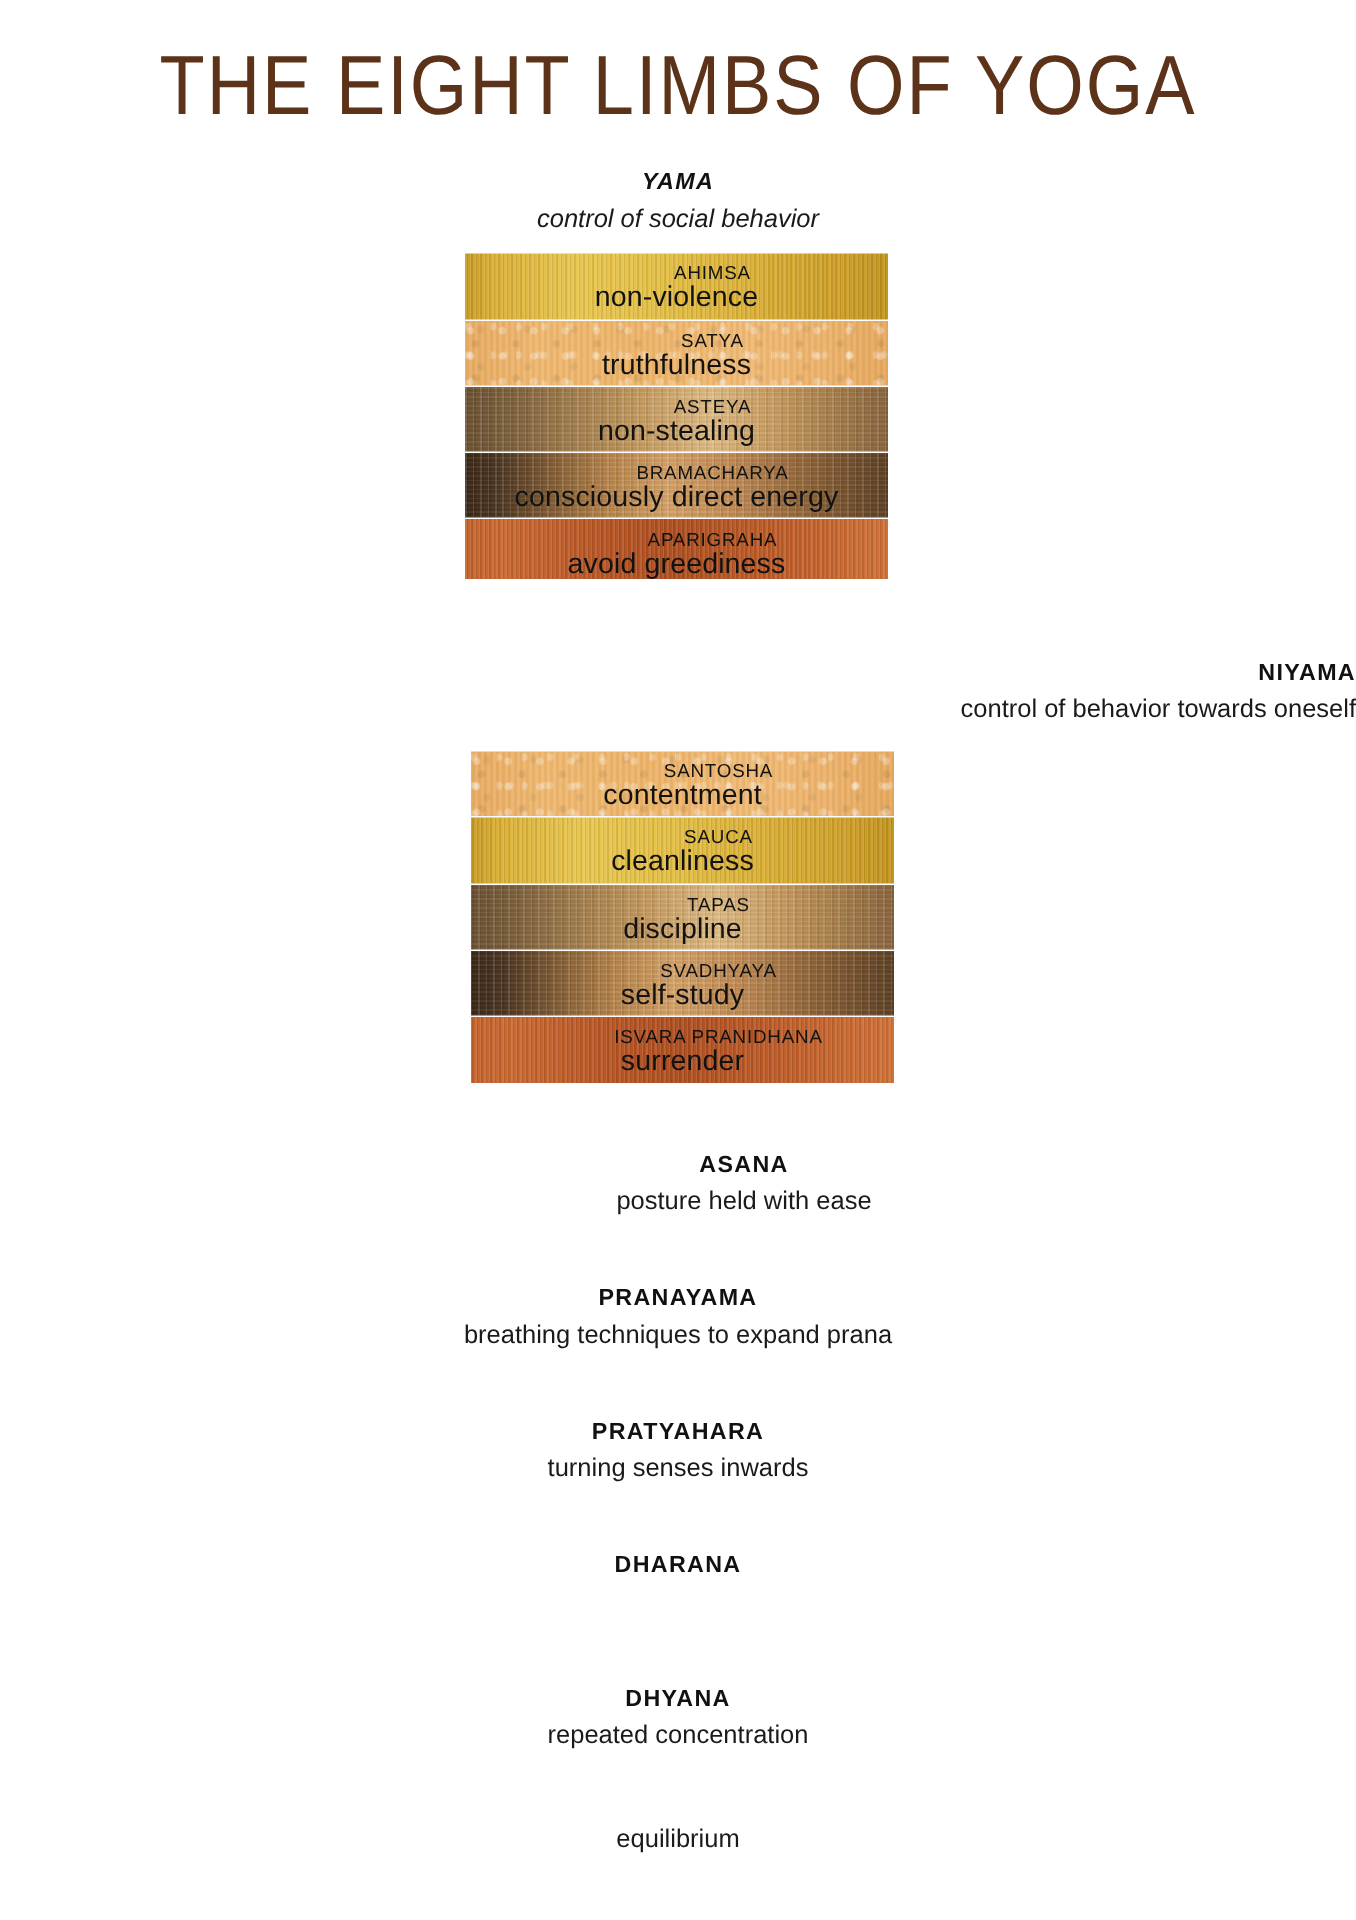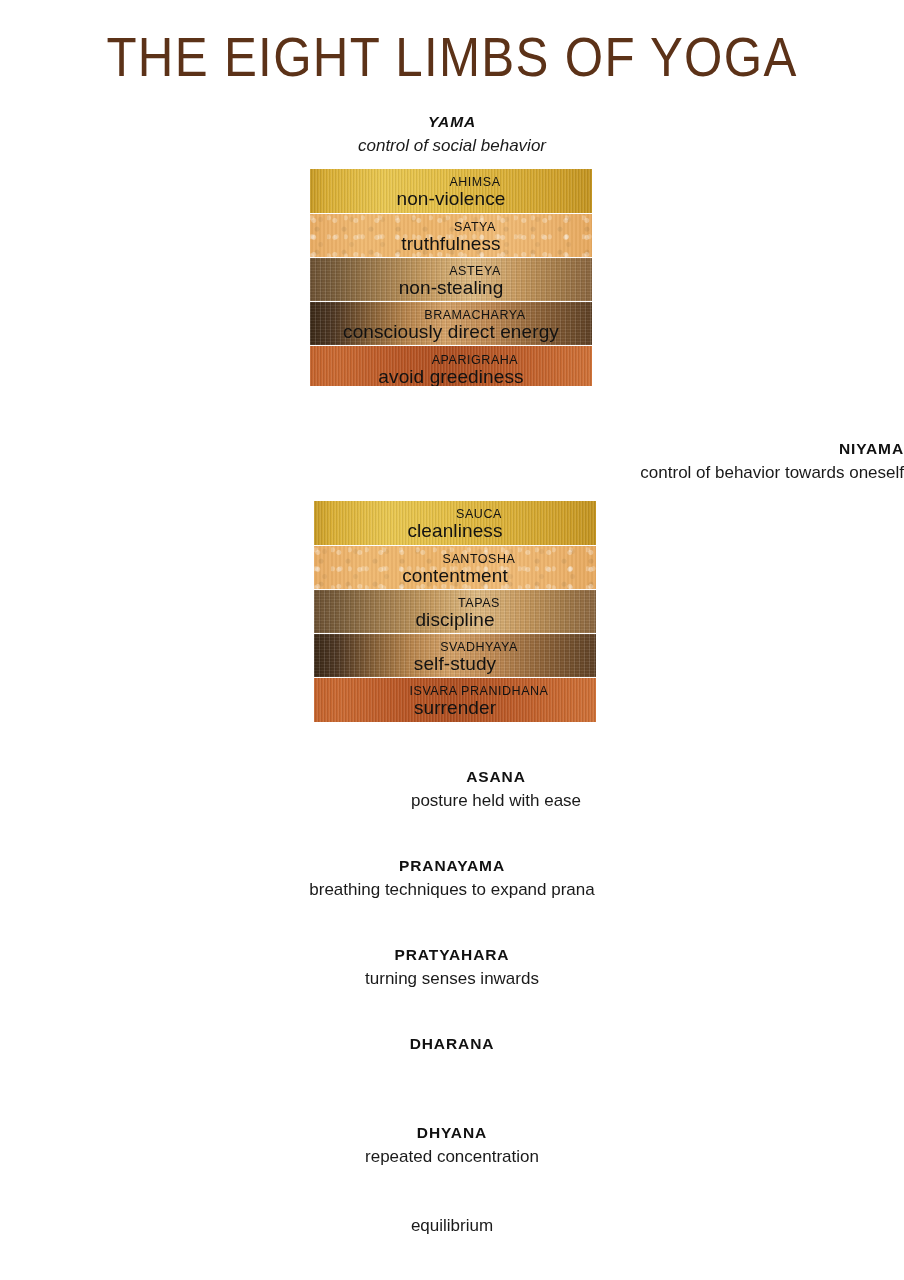--- a/index.html
+++ b/index.html
@@ -185,28 +185,28 @@
       <div class="bar-sub">avoid greediness</div>
     </div>
   </div>
 
 <div class="limb-block" style="top:439px;text-align:right;">
   <div class="limb-name">NIYAMA</div>
   <div class="limb-desc">control of behavior towards oneself</div>
 </div>
 
 <div class="bar-group" id="group-niyama" style="top:501px;left:314px;width:282px;">
+    <div class="bar texture-soft" style="height: 43px; background: linear-gradient(90deg, rgb(233, 172, 99) 0%, rgb(239, 184, 112) 18%, rgb(237, 180, 105) 42%, rgb(240, 186, 117) 66%, rgb(236, 178, 106) 86%, rgb(231, 169, 95) 100%); margin-bottom: 1px;">
+      <div class="bar-label">SANTOSHA</div>
+      <div class="bar-sub">contentment</div>
+    </div>
     <div class="bar texture-fine" style="height: 44px; background: linear-gradient(90deg, rgb(199, 154, 36) 0%, rgb(217, 174, 51) 6%, rgb(232, 198, 79) 26%, rgb(228, 191, 69) 46%, rgb(217, 174, 53) 70%, rgb(207, 160, 41) 88%, rgb(194, 147, 31) 100%); margin-bottom: 1px;">
       <div class="bar-label">SAUCA</div>
       <div class="bar-sub">cleanliness</div>
     </div>
-    <div class="bar texture-soft" style="height: 43px; background: linear-gradient(90deg, rgb(233, 172, 99) 0%, rgb(239, 184, 112) 18%, rgb(237, 180, 105) 42%, rgb(240, 186, 117) 66%, rgb(236, 178, 106) 86%, rgb(231, 169, 95) 100%); margin-bottom: 1px;">
-      <div class="bar-label">SANTOSHA</div>
-      <div class="bar-sub">contentment</div>
-    </div>
     <div class="bar texture-brushed" style="height: 43px; background: linear-gradient(90deg, rgb(110, 83, 52) 0%, rgb(123, 95, 60) 9%, rgb(160, 124, 76) 24%, rgb(199, 156, 96) 42%, rgb(224, 188, 132) 58%, rgb(200, 154, 94) 74%, rgb(166, 125, 74) 88%, rgb(138, 102, 64) 100%); margin-bottom: 1px;">
       <div class="bar-label">TAPAS</div>
       <div class="bar-sub">discipline</div>
     </div>
     <div class="bar texture-brushed" style="height: 43px; background: linear-gradient(90deg, rgb(60, 42, 24) 0%, rgb(78, 55, 35) 8%, rgb(138, 99, 56) 22%, rgb(184, 133, 76) 34%, rgb(214, 163, 104) 48%, rgb(192, 138, 83) 64%, rgb(141, 98, 55) 82%, rgb(94, 65, 38) 100%); margin-bottom: 1px;">
       <div class="bar-label">SVADHYAYA</div>
       <div class="bar-sub">self-study</div>
     </div>
     <div class="bar texture-fine" style="height: 44px; background: linear-gradient(90deg, rgb(196, 98, 43) 0%, rgb(201, 104, 48) 10%, rgb(184, 85, 36) 32%, rgb(174, 78, 32) 50%, rgb(188, 90, 39) 70%, rgb(200, 104, 48) 88%, rgb(206, 112, 54) 100%); margin-bottom: 0px;">
       <div class="bar-label">ISVARA PRANIDHANA</div>

